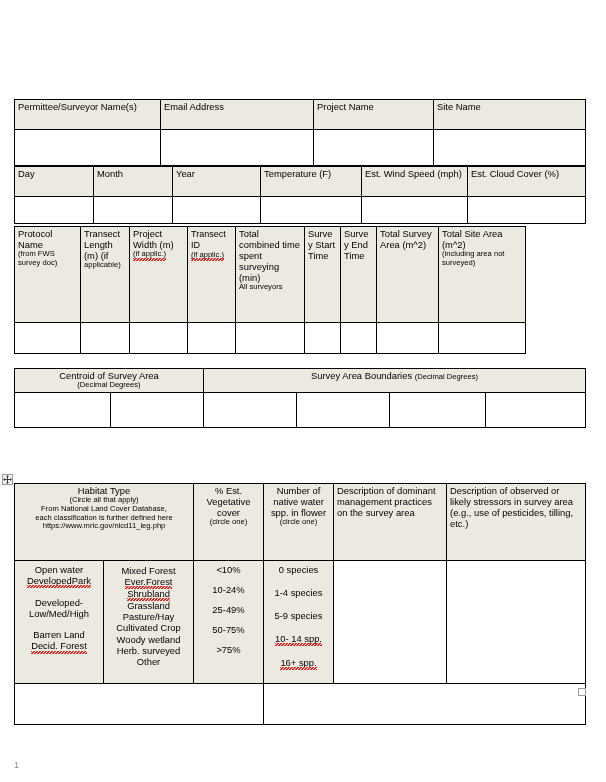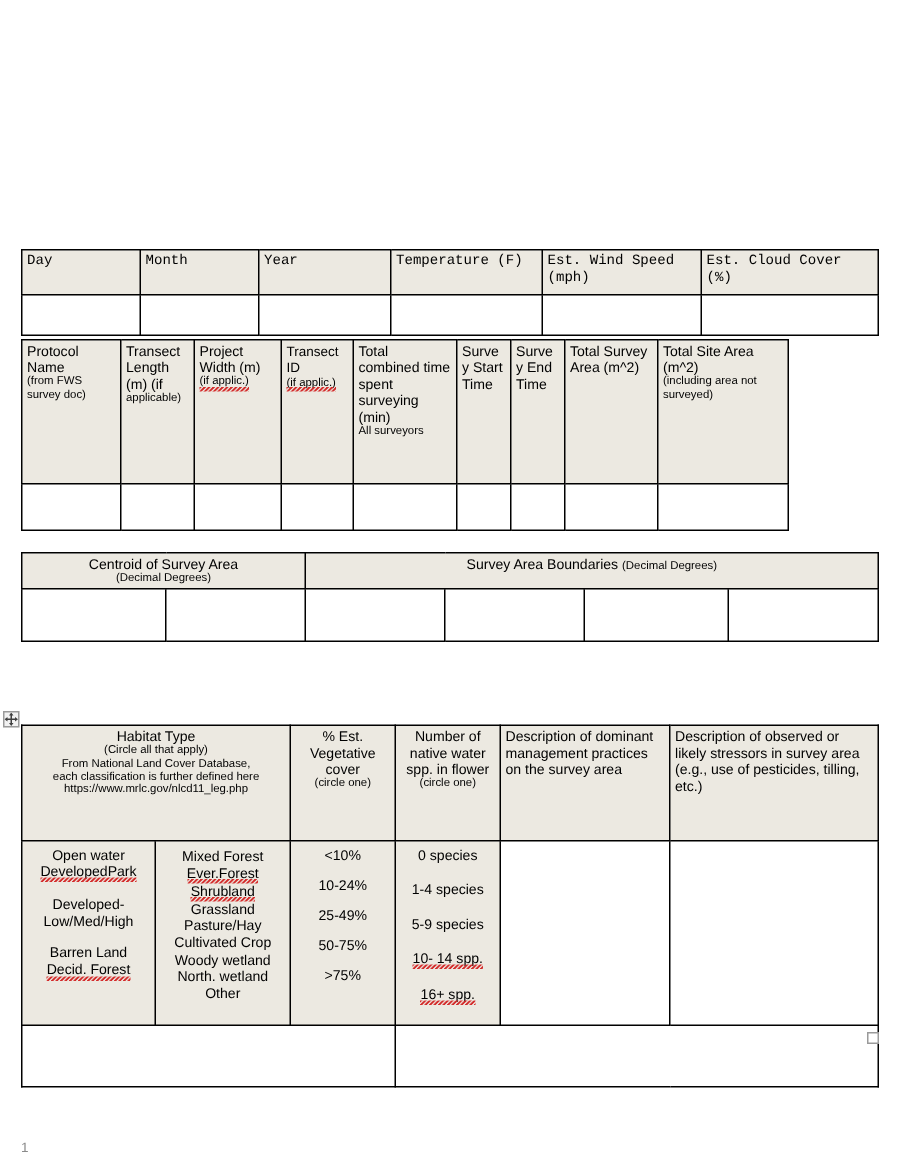--- a/index.html
+++ b/index.html
@@ -94,22 +94,44 @@
   .tbl-protocol { left:14px; top:226px; width:488px; }
   .tbl-coords { left:14px; top:368px; width:571px; }
   .tbl-habitat { left:14px; top:483px; width:571px; }
 </style>
 </head>
 <body>
 
 <div class="page">
 
 
-
-  <table class="outer" style="left:14px; top:166px; width:571px;font-family:Liberation Mono, monospace;">
+  <table class="tbl-info outer">
+    <colgroup>
+      <col style="width:146px">
+        <col style="width:153px">
+      <col style="width:120px">
+        <col style="width:152px">
+    </colgroup>
+    <tbody>
+      <tr>
+        <td class="hd" style="height:27px">Permittee/Surveyor Name(s)</td>
+        <td class="hd">Email Address</td>
+        <td class="hd">Project Name</td>
+        <td class="hd">Site Name</td>
+      </tr>
+      <tr>
+        <td class="blank" style="height:33px"></td>
+        <td class="blank"></td>
+        <td class="blank"></td>
+        <td class="blank"></td>
+      </tr>
+    </tbody>
+  </table>
+
+  <table class="outer" style="left:14px; top:166px; width:571px;">
     <colgroup>
       <col style="width:79px">
         <col style="width:79px">
         <col style="width:88px">
       <col style="width:101px">
         <col style="width:106px">
         <col style="width:118px">
     </colgroup>
     <tbody>
       <tr>
@@ -267,21 +289,21 @@
           <div><span class="sq">Decid. Forest</span></div>
         </td>
         <td class="hd ctr" style="padding-top:4px">
           <div><span>Mixed Forest</span></div>
           <div><span class="sq">Ever.Forest</span></div>
           <div><span class="sq">Shrubland</span></div>
           <div><span>Grassland</span></div>
           <div><span>Pasture/Hay</span></div>
           <div><span>Cultivated Crop</span></div>
           <div><span>Woody wetland</span></div>
-          <div><span>North. wetland</span></div>
+          <div><span>Herb. surveyed</span></div>
           <div><span>Other</span></div>
         </td>
         <td class="hd ctr" style="padding-top:3px">
           <div style="margin-bottom:9px"><span>&lt;10%</span></div>
           <div style="margin-bottom:9px"><span>10-24%</span></div>
           <div style="margin-bottom:9px"><span>25-49%</span></div>
           <div style="margin-bottom:9px"><span>50-75%</span></div>
           <div><span>&gt;75%</span></div>
         </td>
         <td class="hd ctr" style="padding-top:3px">

